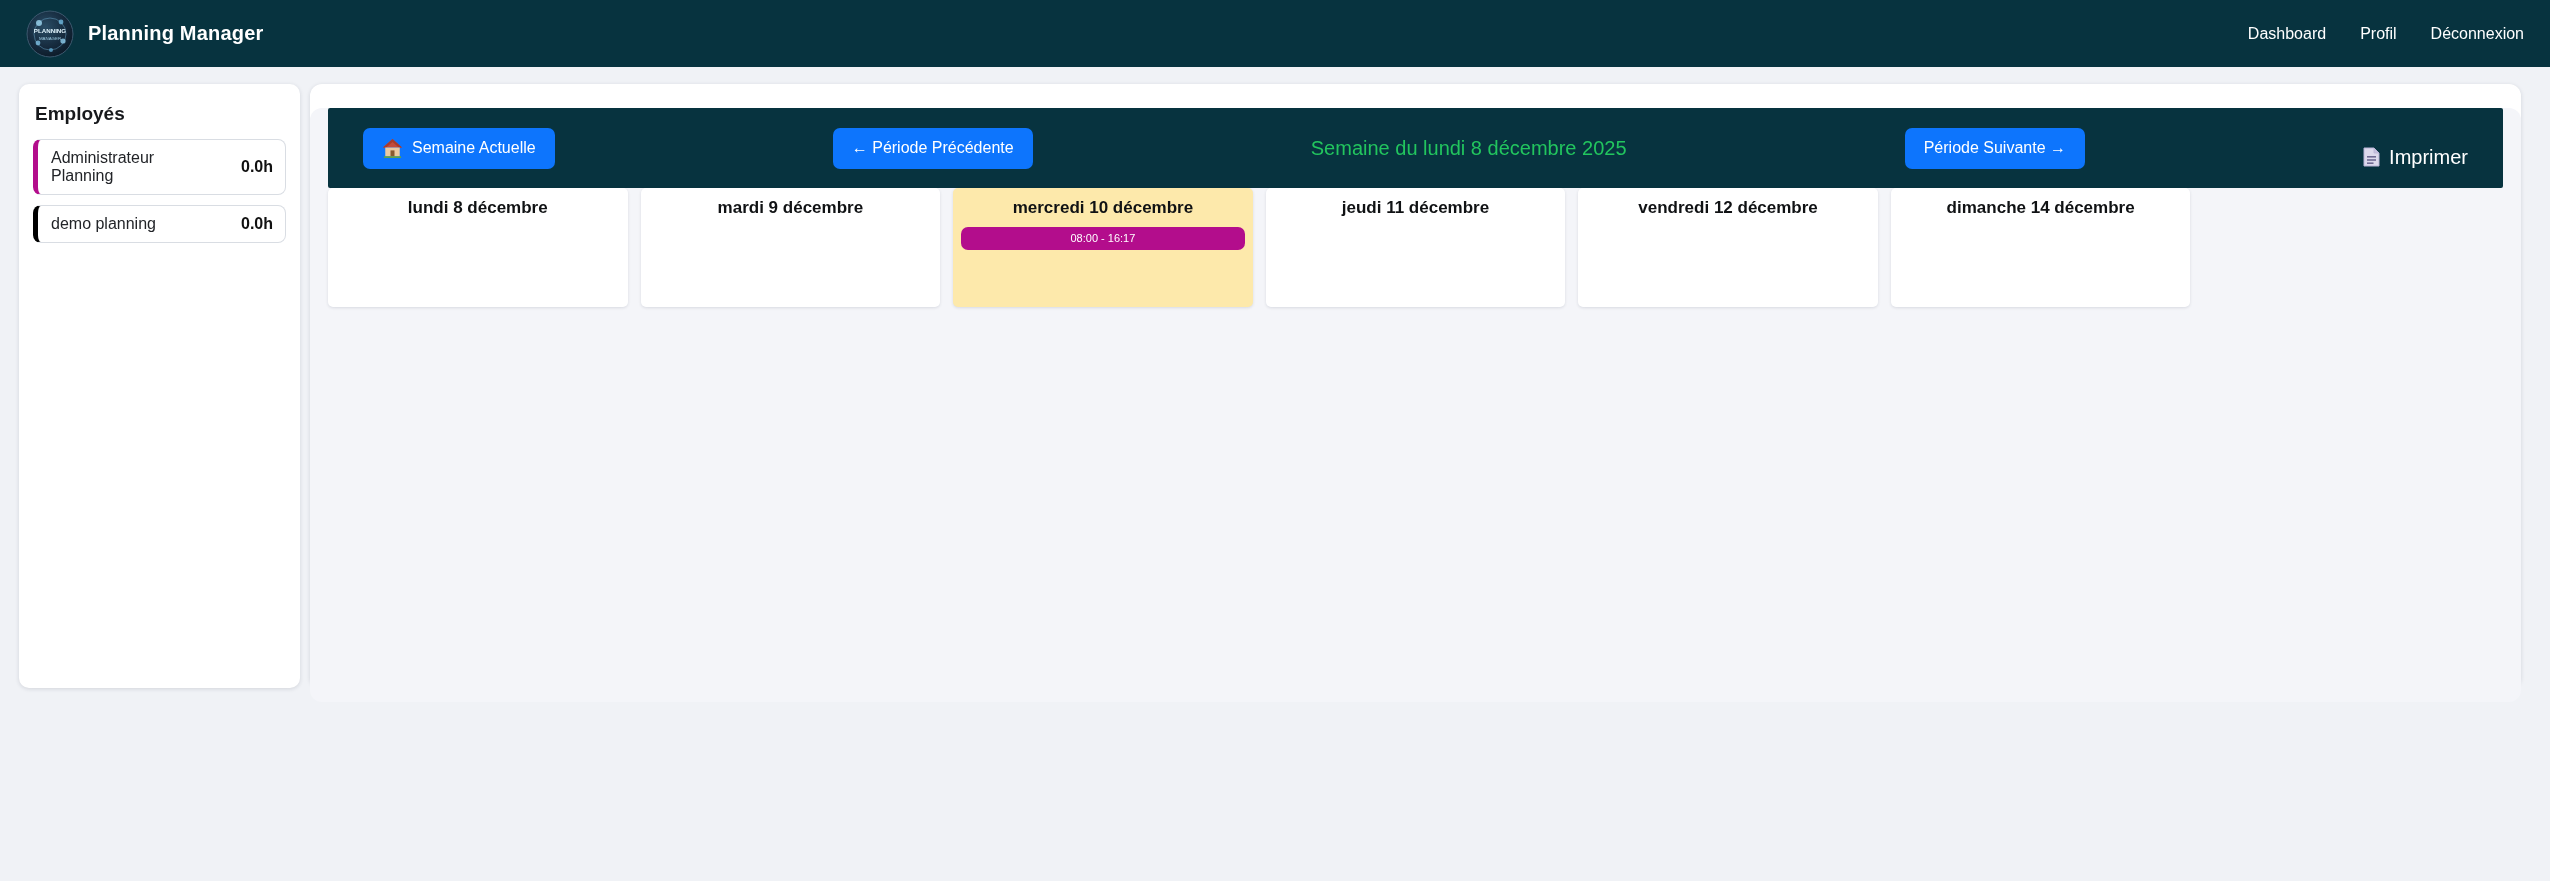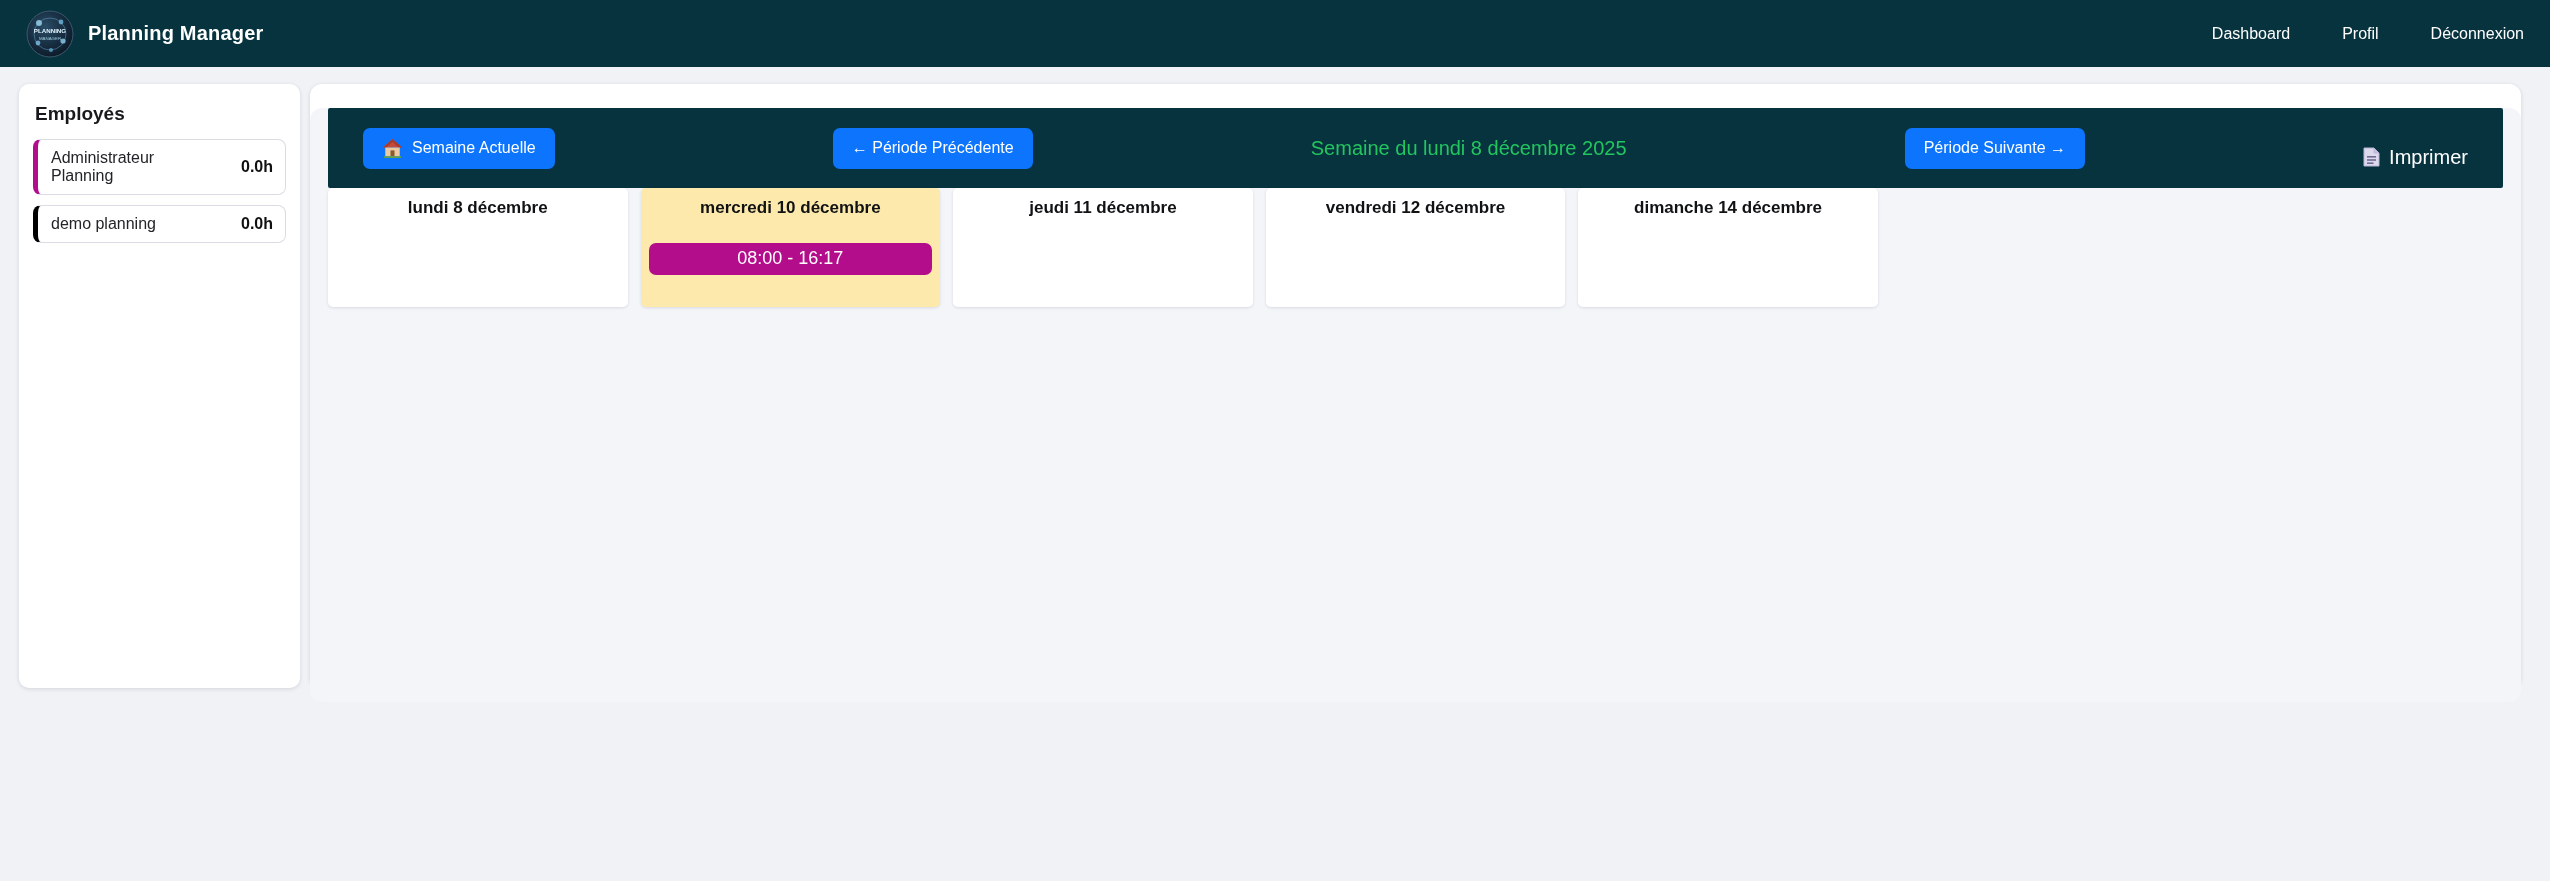--- a/index.html
+++ b/index.html
@@ -16,21 +16,21 @@
     height: 67px;
     background: #07333f;
     display: flex;
     align-items: center;
     padding: 0 26px;
   }
   .brand-wrap { display: flex; align-items: center; gap: 14px; }
   .logo { width: 48px; height: 48px; border-radius: 50%; display: block; }
   .brand { color: #ffffff; font-size: 20px; font-weight: 700; letter-spacing: .2px; }
   .nav-spacer { flex: 1; }
-  .nav-links { display: flex; align-items: flex-end; gap: 52px; }
+  .nav-links { display: flex; align-items: flex-end; gap: 34px; }
   .nav-link { color: #ffffff; font-size: 16px; text-decoration: none; cursor: pointer; }
 
   
   .content {
     display: flex;
     align-items: stretch;
     gap: 10px;
     margin: 17px 29px 0 19px;
     height: 604px;
   }
@@ -126,25 +126,25 @@
     height: 119px;
     background: #ffffff;
     border-radius: 5px;
     box-shadow: 0 1px 3px rgba(25, 35, 60, 0.12);
     padding-top: 10px;
     text-align: center;
   }
   .day-col.today { background: #fde9ab; }
   .day-label { font-size: 17px; font-weight: 700; color: #101214; }
   .event-block {
-    margin: 25px 8px 0 8px;
+    margin: 9px 8px 0 8px;
     border-radius: 7px;
     background: #b30d8c;
     color: #ffffff;
-    font-size: 18px;
+    font-size: 11px;
     padding: 5px 0 6px 0;
     cursor: pointer;
   }
 </style>
 </head>
 <body>
 
 <header class="navbar">
   <div class="brand-wrap">
     <svg class="logo" viewBox="0 0 48 48">
@@ -223,20 +223,23 @@
             <rect x="4" y="15.4" width="6.5" height="1.6" fill="#6f6a92"></rect>
           </svg>
           <span>Imprimer</span>
         </div>
       </div>
 
       <div class="week-grid">
         <div class="day-col">
           <div class="day-label">lundi 8 décembre</div>
         </div>
+        <div class="day-col">
+          <div class="day-label">mardi 9 décembre</div>
+        </div>
         <div class="day-col today">
           <div class="day-label">mercredi 10 décembre</div>
           <div class="event-block" style="background-color: rgb(179, 13, 140);">08:00 - 16:17</div>
         </div>
         <div class="day-col">
           <div class="day-label">jeudi 11 décembre</div>
         </div>
         <div class="day-col">
           <div class="day-label">vendredi 12 décembre</div>
         </div>

